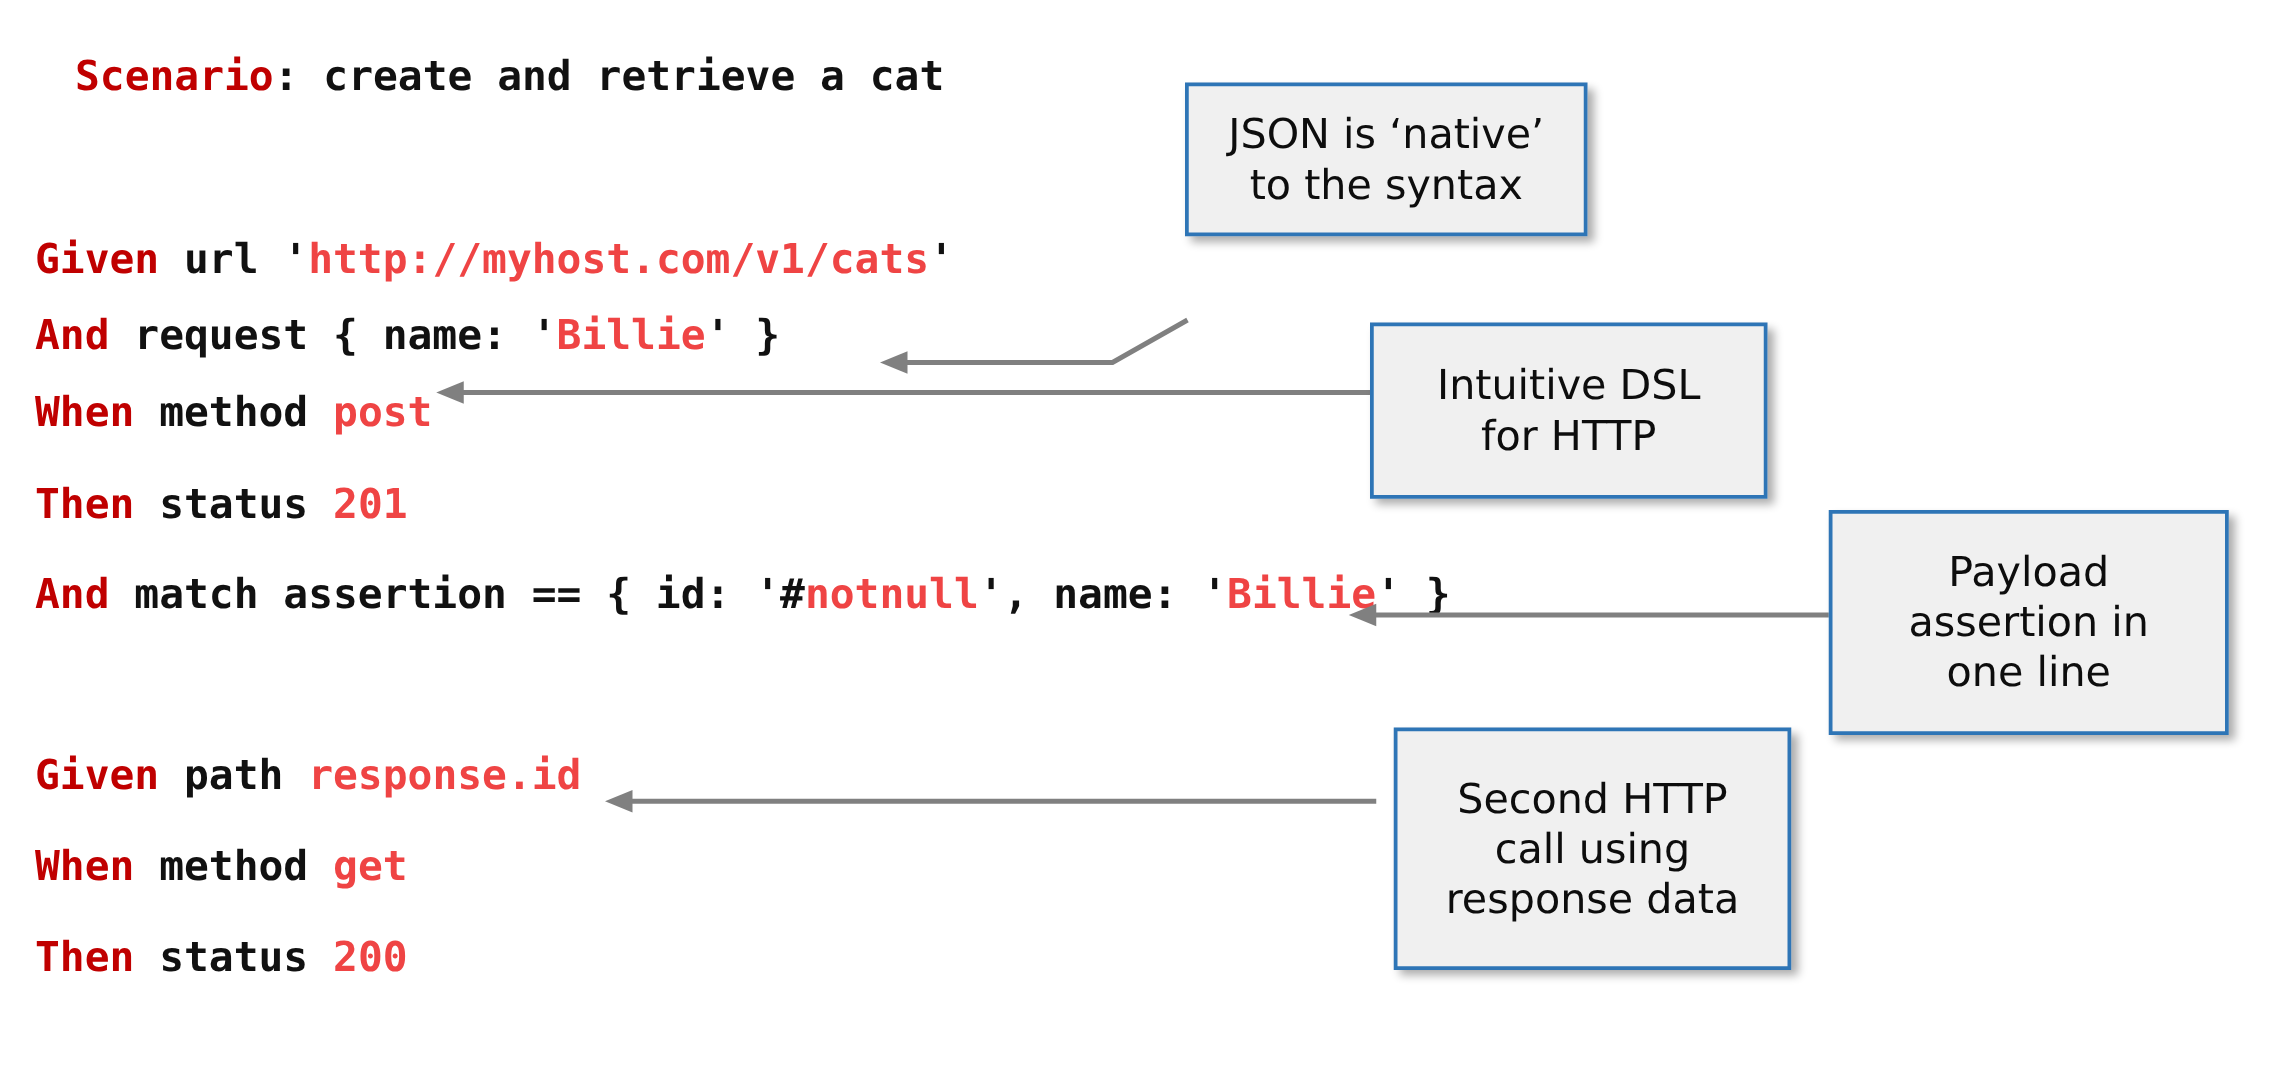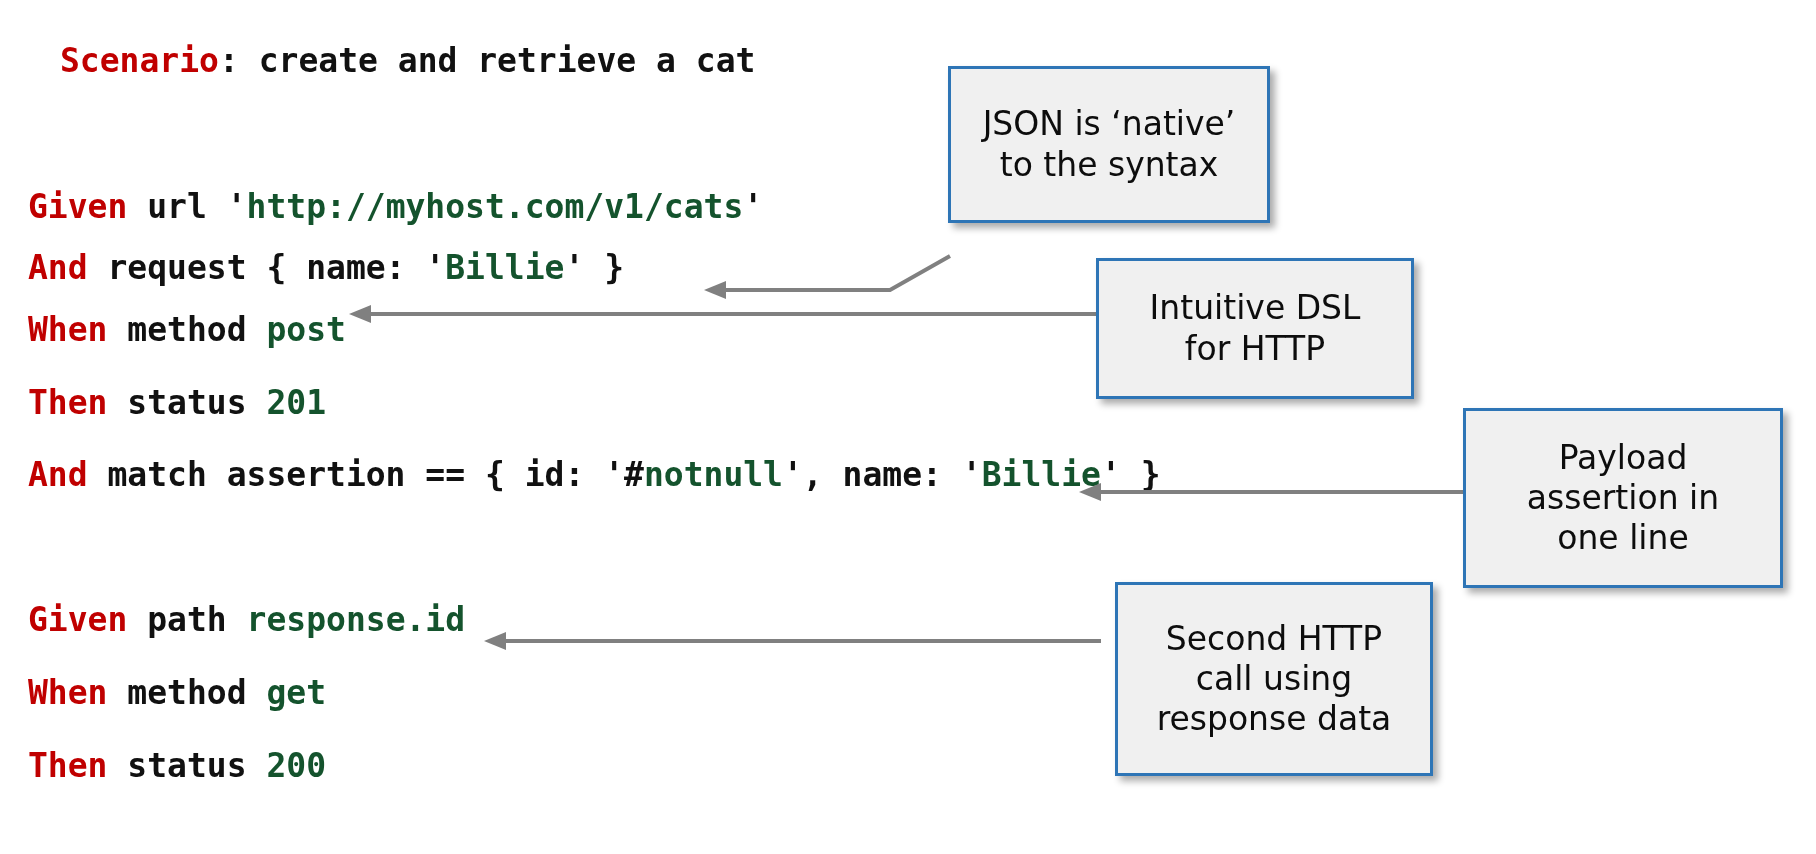--- a/index.html
+++ b/index.html
@@ -22,21 +22,21 @@
     left: 28px;
     white-space: pre;
     font-family: "DejaVu Sans Mono", "Liberation Mono", monospace;
     font-size: 33px;
     font-weight: 700;
     letter-spacing: 0px;
     color: #111111;
     line-height: 1;
   }
   .kw   { color: #C00000; }
-  .val  { color: #14532d; }
+  .val  { color: #ef4444; }
   .pl   { color: #111111; }
 
   
   .callout {
     position: absolute;
     box-sizing: border-box;
     background: #F0F0F0;
     border: 3px solid #2E75B6;
     box-shadow: 5px 5px 7px rgba(0,0,0,0.33);
     display: flex;
@@ -92,21 +92,21 @@
     </svg>
   </div>
 
   <div class="connector" style="left:480px; top:627px;">
     <svg width="625" height="30" viewBox="0 0 625 30">
       <path d="M 621 14 L 22 14" stroke="#808080" stroke-width="4" fill="none"></path>
       <path d="M 4 14 L 26 5 L 26 23 Z" fill="#808080"></path>
     </svg>
   </div>
 
-  <div class="callout" style="left:948px; top:66px; width:322px; height:157px;">
+  <div class="callout" style="left:948px; top:66px; width:322px; height:123px;">
     <span class="inner">JSON is ‘native’
 to the syntax</span>
   </div>
 
   <div class="callout" style="left:1096px; top:258px; width:318px; height:141px;">
     <span class="inner">Intuitive DSL
 for HTTP</span>
   </div>
 
   <div class="callout" style="left:1463px; top:408px; width:320px; height:180px;">

